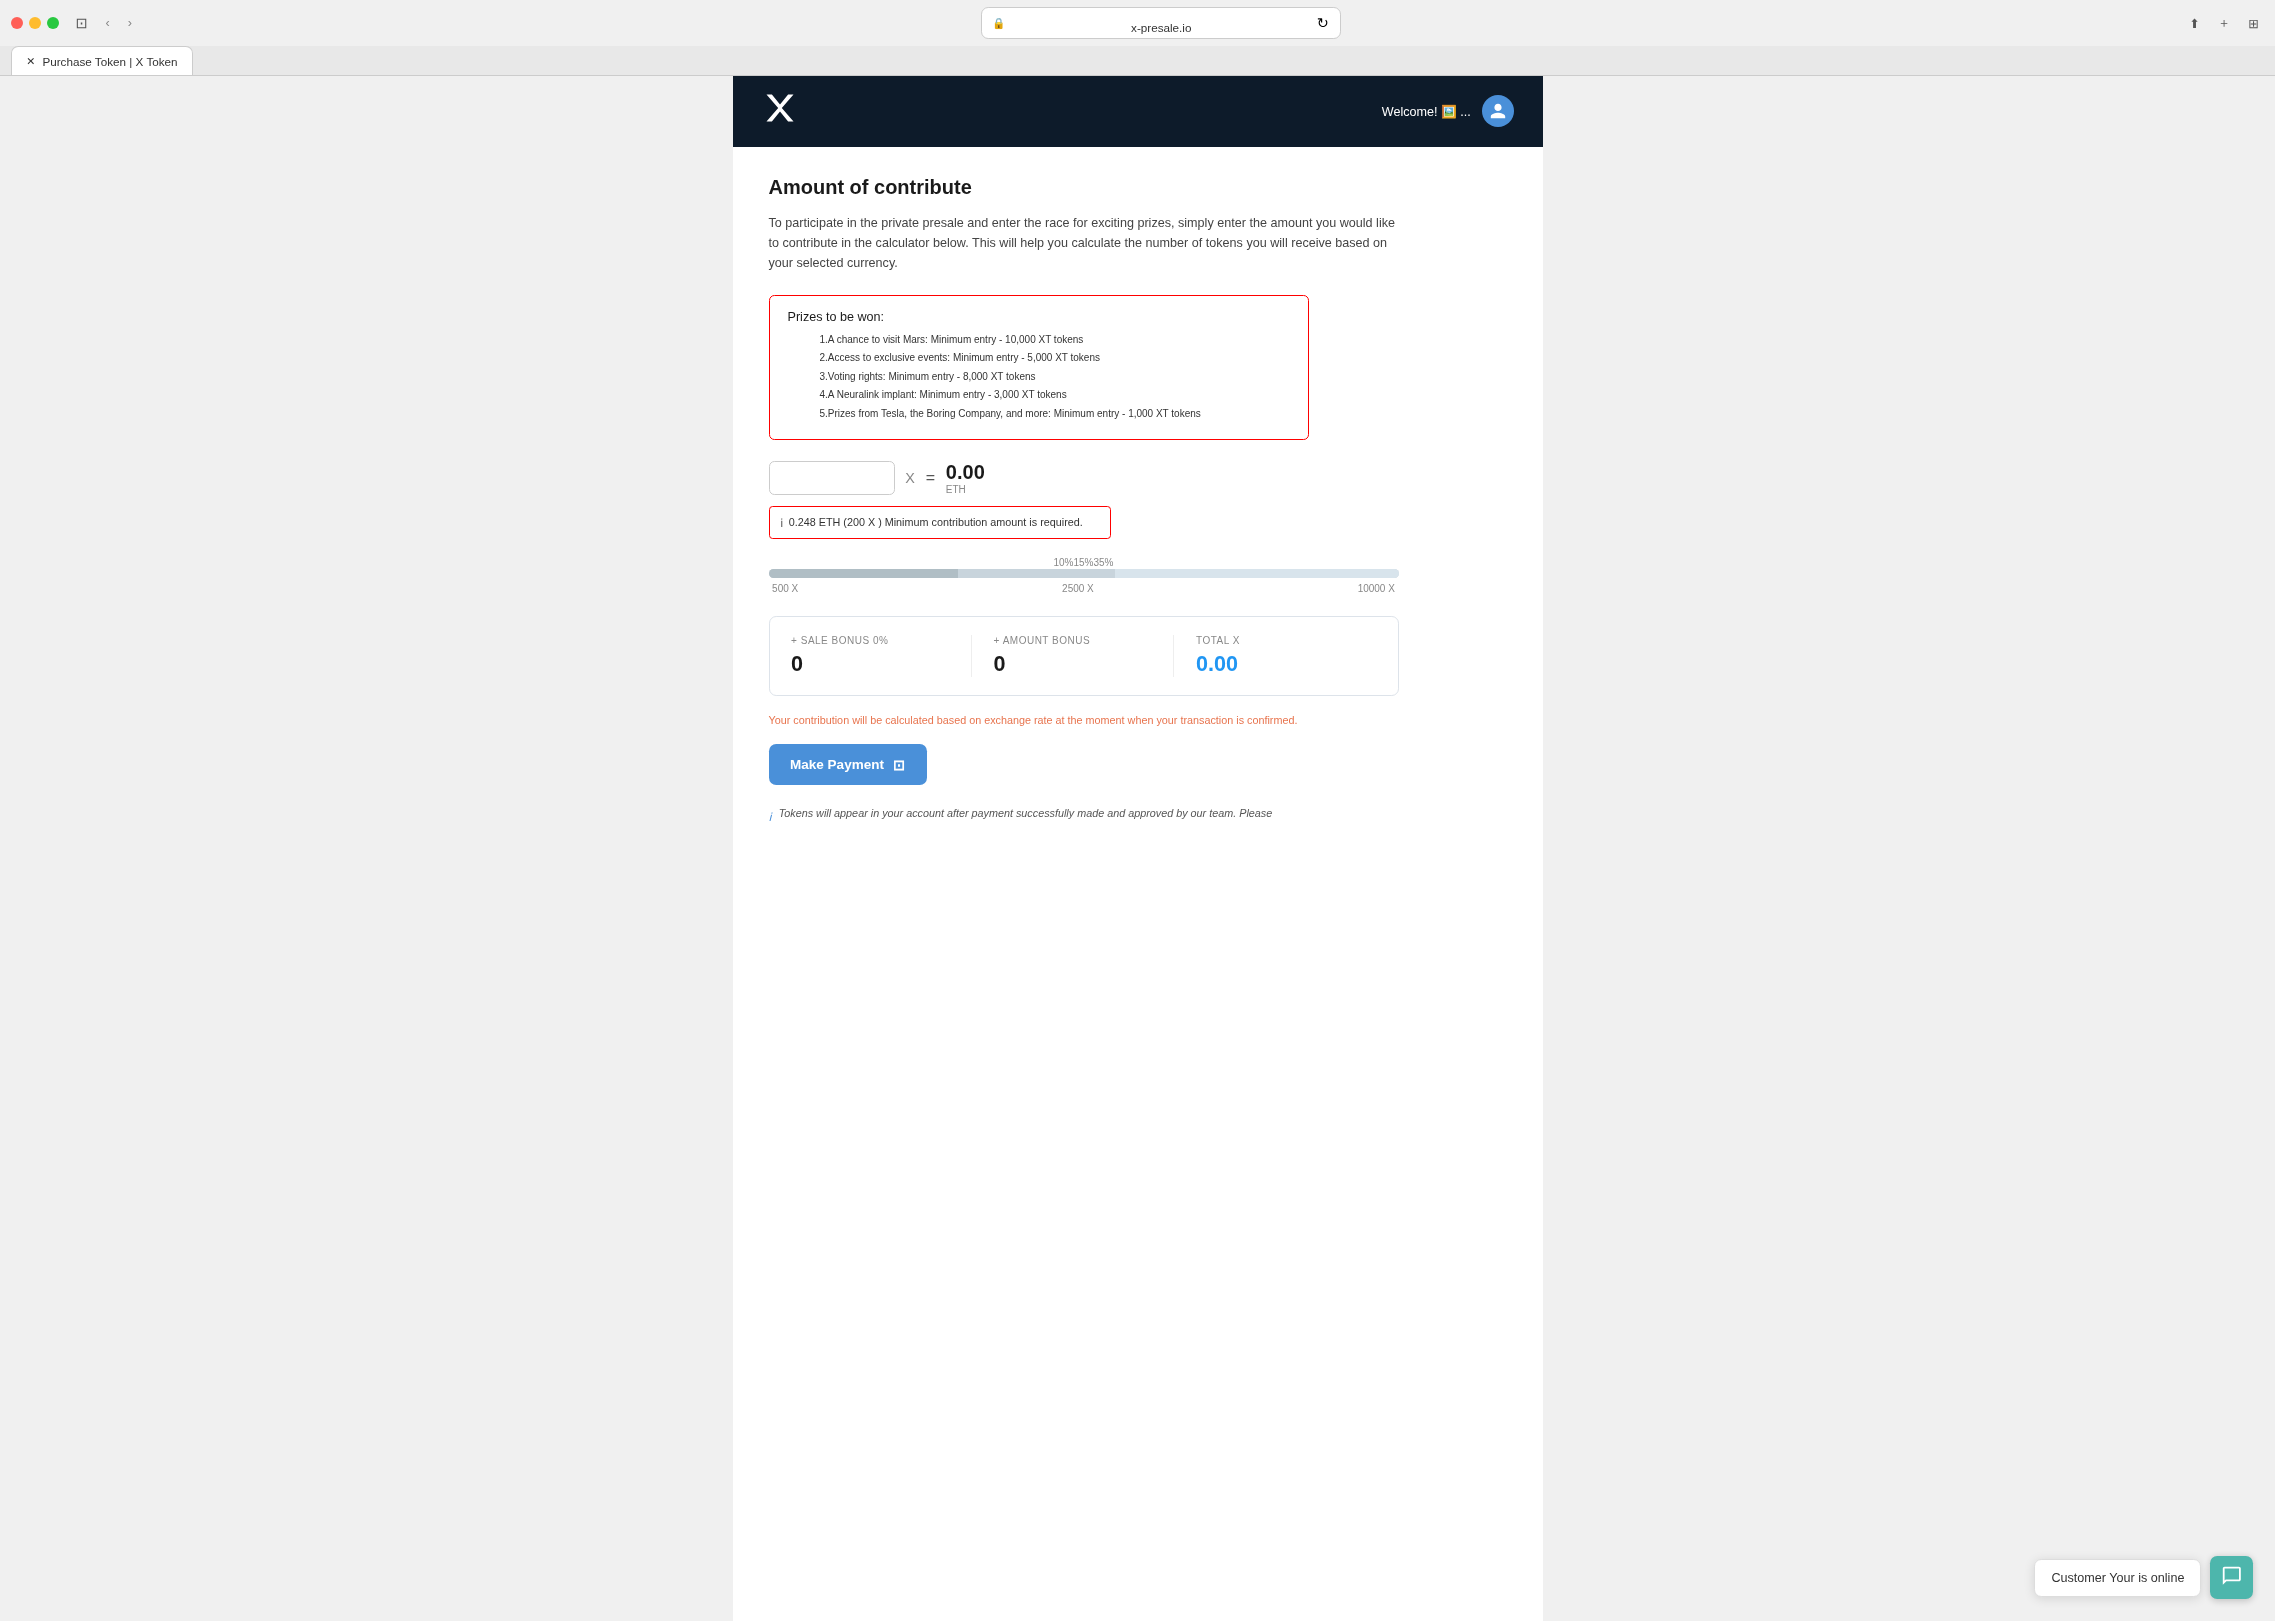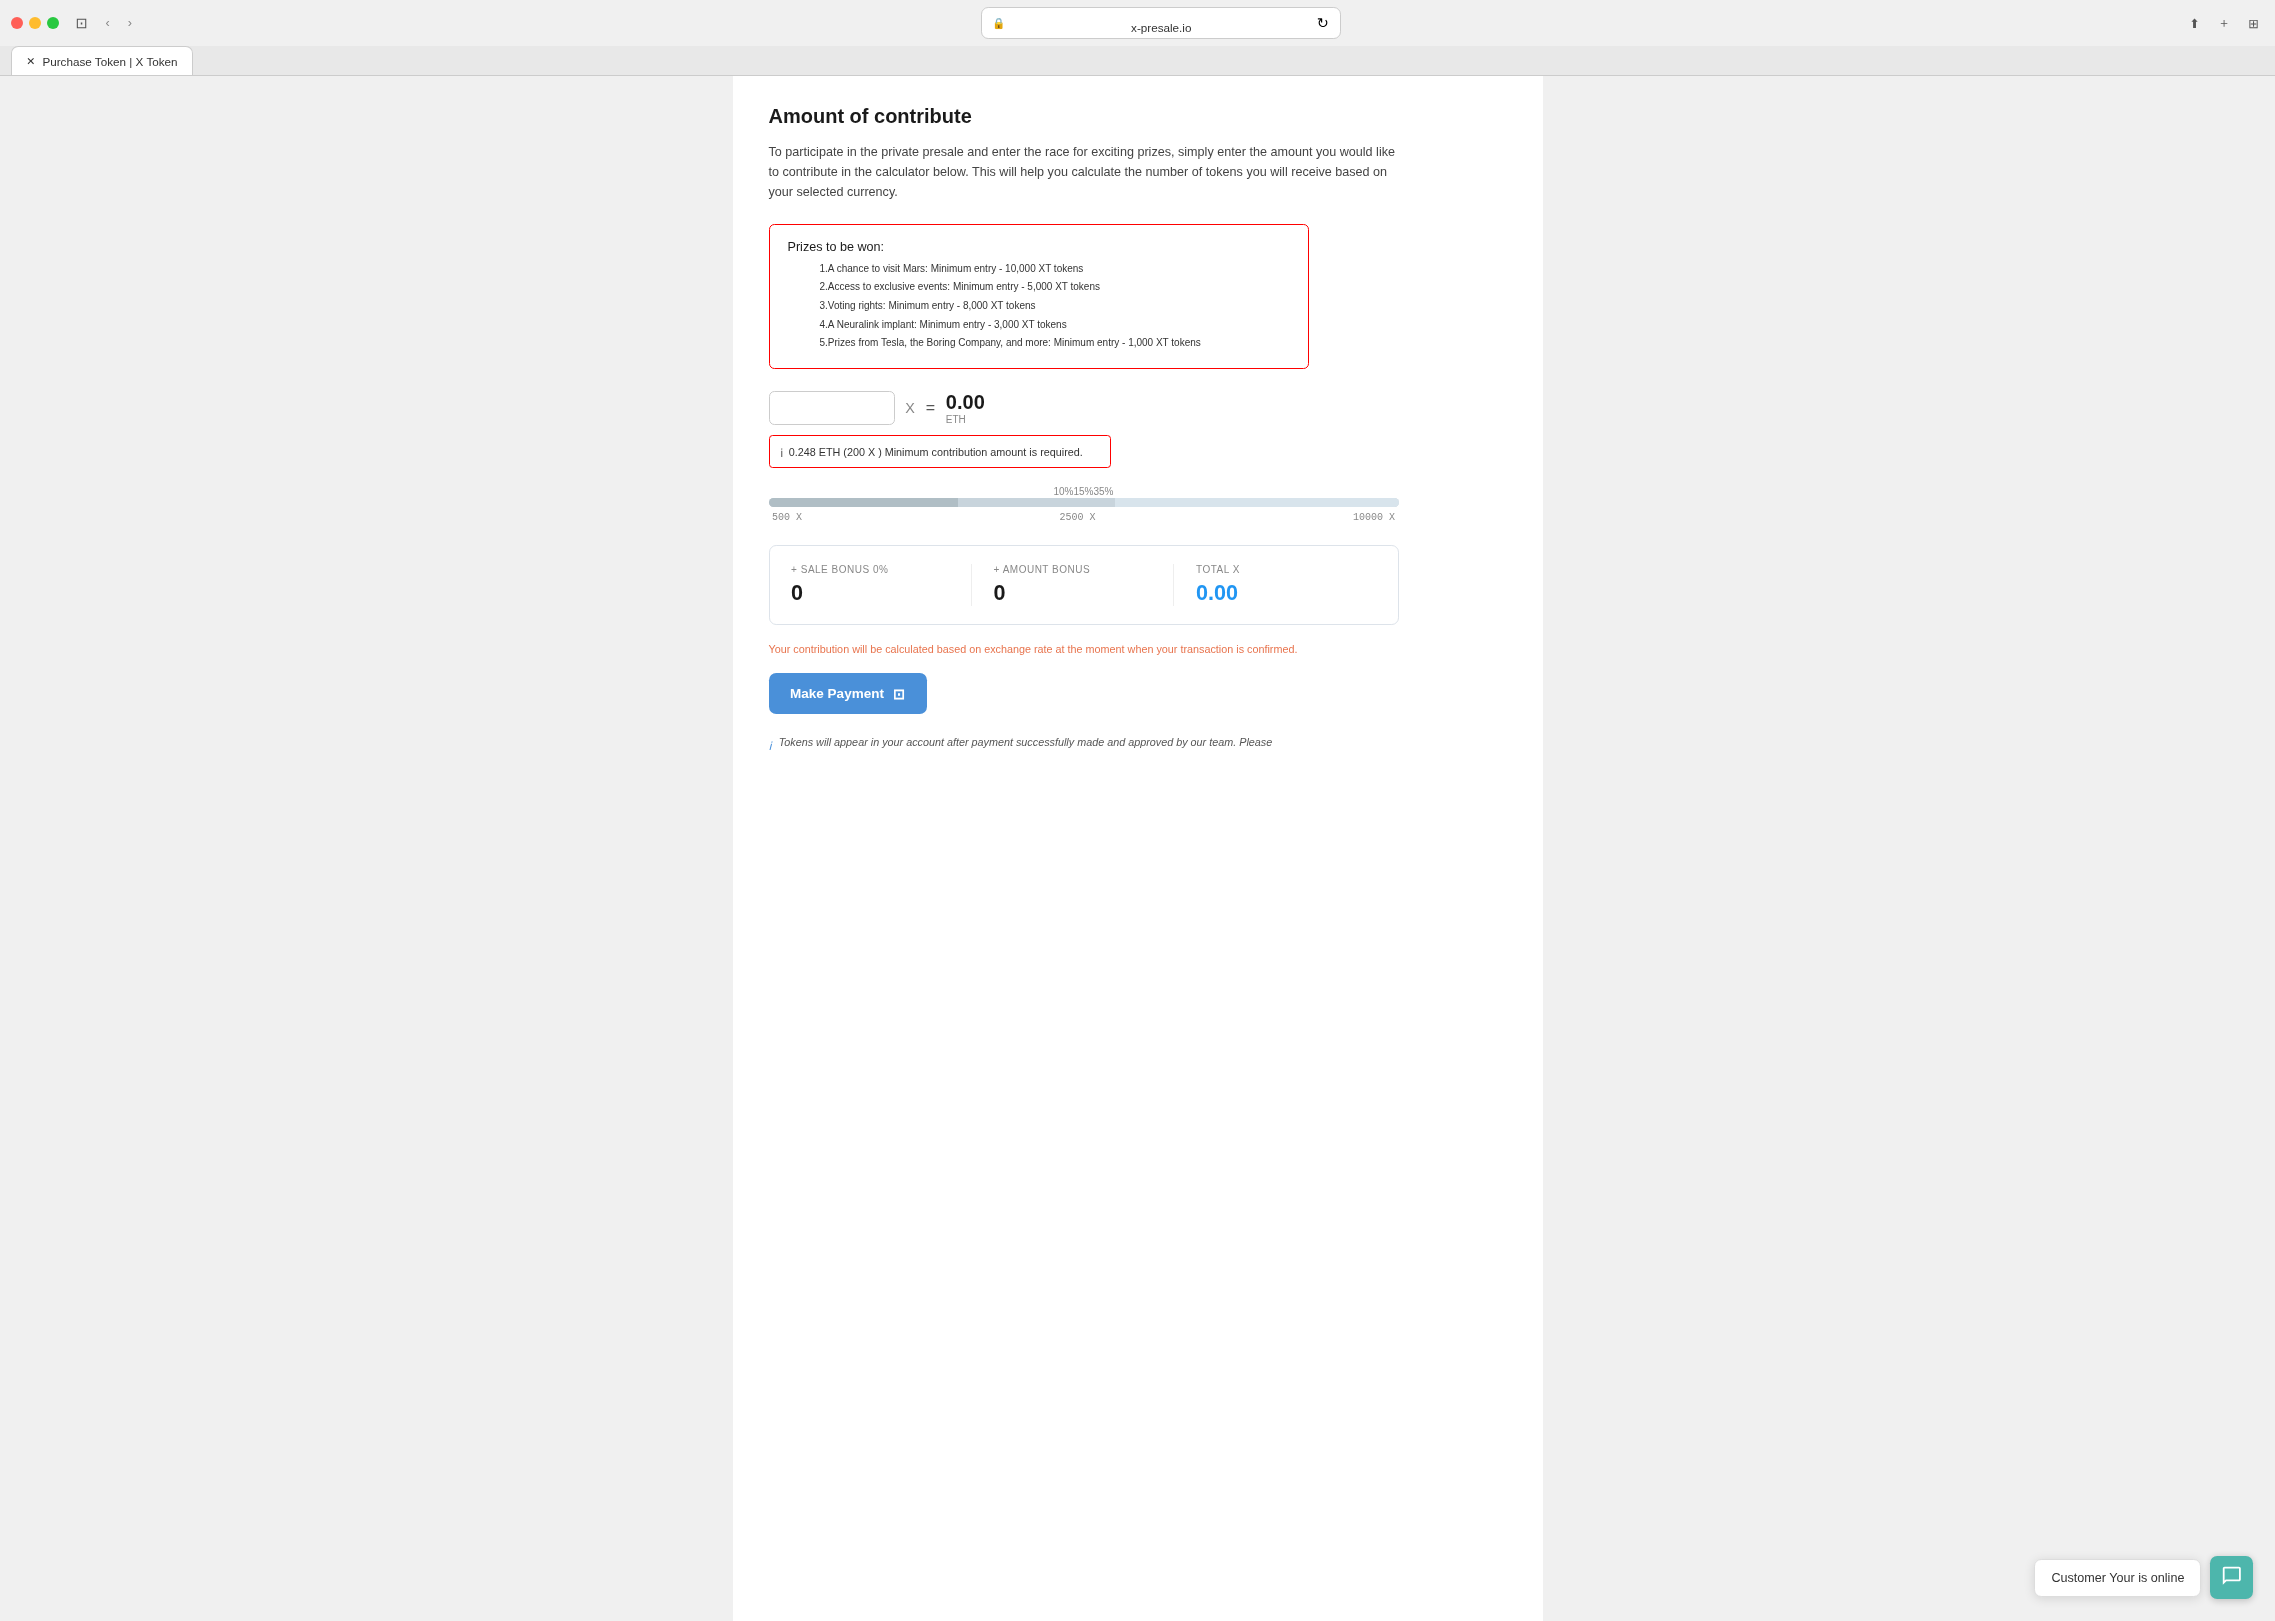--- a/index.html
+++ b/index.html
@@ -299,21 +299,20 @@
       background: #d8e4ec;
     }
     .progress-labels-bottom {
       display: flex;
       justify-content: space-between;
       padding: 0 3.6px;
     }
     .progress-bottom-label {
       font-size: 10px;
       color: #888;
-      font-family: Liberation Mono, monospace;
     }
 
     
     .bonus-box {
       border: 0.9px solid #dde3ea;
       border-radius: 7.2px;
       padding: 18px 21.6px;
       max-width: 630px;
       display: flex;
       gap: 0;
@@ -452,20 +451,35 @@
     <div class="tab">
       <span class="tab-icon">✕</span>
       <span>Purchase Token | X Token</span>
     </div>
   </div>
 </div>
 
 <div class="page-wrapper">
   <div class="page-content">
 
+    <header class="site-header">
+      <div class="logo">
+        <svg viewBox="0 0 40 40" width="36" height="36" fill="white">
+          <path d="M5 5 L18 20 L5 35 H11 L20 24 L29 35 H35 L22 20 L35 5 H29 L20 16 L11 5 Z"></path>
+        </svg>
+      </div>
+      <div class="header-right">
+        <span class="welcome-text">Welcome! 🖼️ ...</span>
+        <div class="user-avatar">
+          <svg viewBox="0 0 24 24" width="18" height="18" fill="white">
+            <path d="M12 12c2.7 0 4.8-2.1 4.8-4.8S14.7 2.4 12 2.4 7.2 4.5 7.2 7.2 9.3 12 12 12zm0 2.4c-3.2 0-9.6 1.6-9.6 4.8v2.4h19.2v-2.4c0-3.2-6.4-4.8-9.6-4.8z"></path>
+          </svg>
+        </div>
+      </div>
+    </header>
 
     <main class="main-section">
 
       <h1 class="section-title">Amount of contribute</h1>
 
       <p class="section-description">To participate in the private presale and enter the race for exciting prizes, simply enter the amount you would like to contribute in the calculator below. This will help you calculate the number of tokens you will receive based on your selected currency.</p>
 
       <div class="prizes-box">
         <div class="prizes-title">Prizes to be won:</div>
         <ul class="prizes-list">

